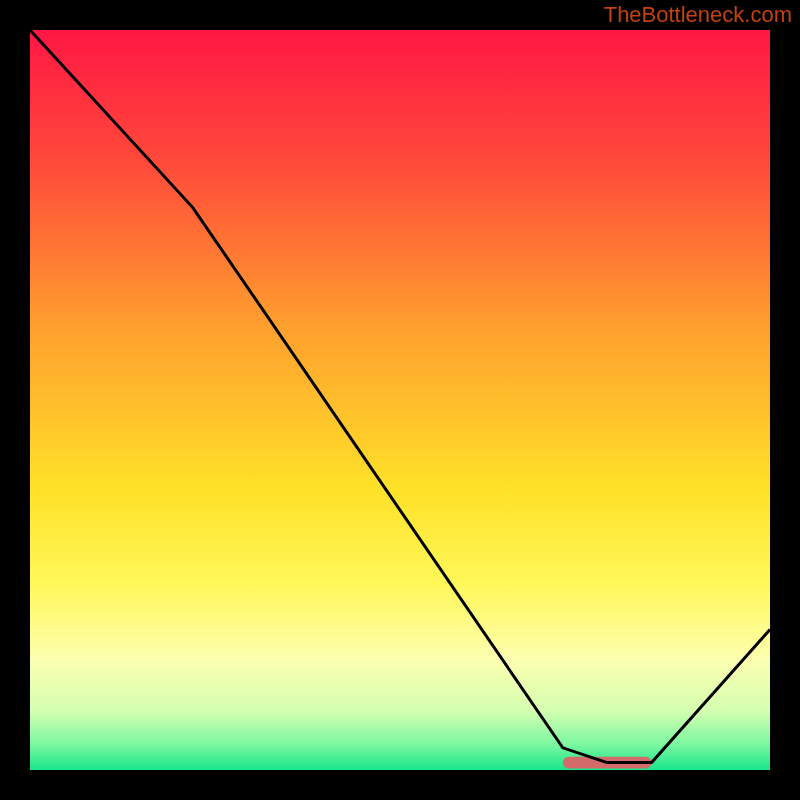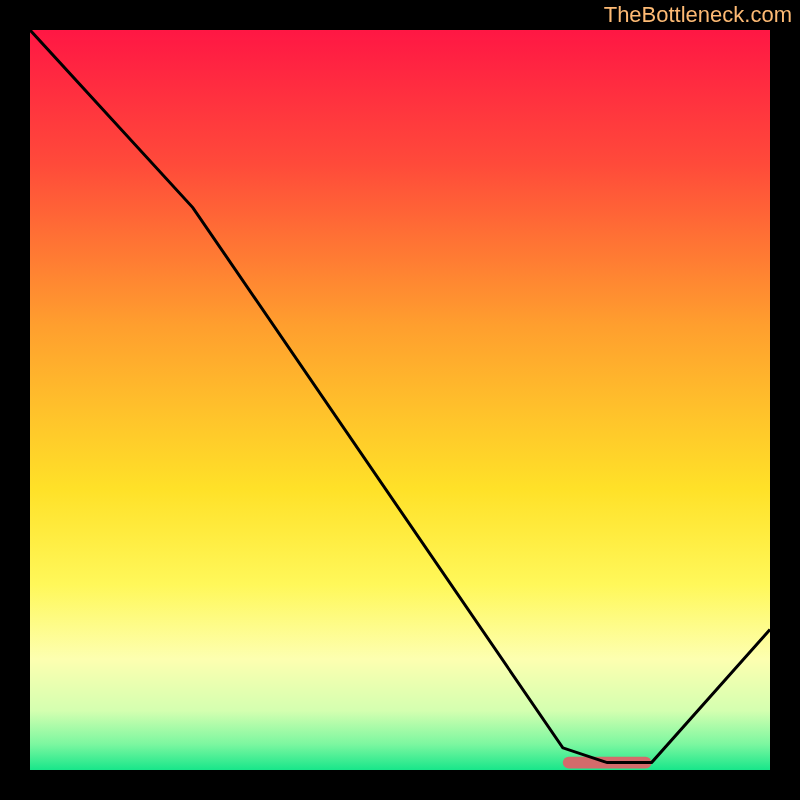--- a/index.html
+++ b/index.html
@@ -9,21 +9,21 @@
     height: 800px;
     background: #000;
     font-family: Arial, sans-serif;
     position: relative;
     overflow: hidden;
   }
   .watermark {
     position: absolute;
     top: 2px;
     right: 8px;
-    color: #fdba74;
+    color: #c2410c;
     font-size: 22px;
     z-index: 10;
   }
   .plot-outer {
     position: absolute;
     left: 30px;
     top: 30px;
     width: 740px;
     height: 740px;
     background: #000;

